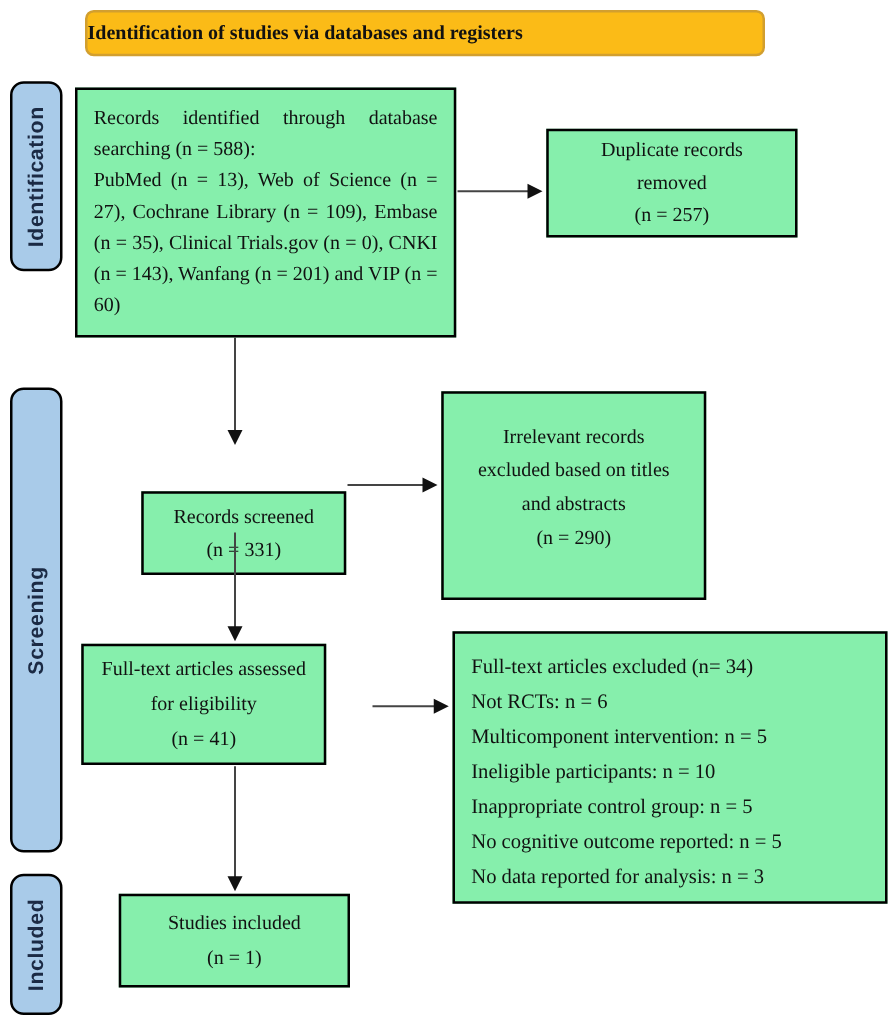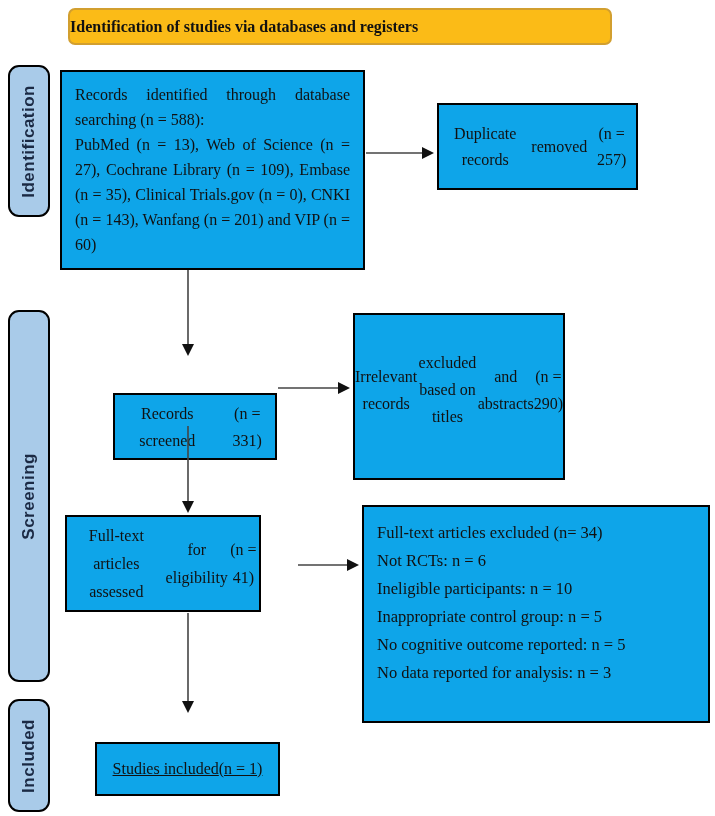--- a/index.html
+++ b/index.html
@@ -35,38 +35,38 @@
     font-weight:bold;font-size:17px;
     color:#1B2A44;
     letter-spacing:0.5px;
     white-space:nowrap;
   }
   #stage-identification{top:65px;height:152px;}
   #stage-screening{top:310px;height:372px;}
   #stage-included{top:699px;height:113px;}
   .fbox{
     position:absolute;box-sizing:border-box;
-    background:#0ea5e9;
+    background:#86efac;
     border:2px solid #000000;
     font-size:16px;
   }
-  .center{display:flex;flex-direction:row;align-items:center;justify-content:center;text-align:center;}
+  .center{display:flex;flex-direction:column;align-items:center;justify-content:center;text-align:center;}
   #box-records-identified{
     left:60px;top:70px;width:305px;height:200px;
     padding:10px 13px;line-height:25px;text-align:justify;
   }
   #box-duplicates-removed{left:437px;top:103px;width:201px;height:87px;line-height:26px;}
   #box-records-screened{left:113px;top:358px;width:164px;height:67px;line-height:27px;margin-top:35px;}
   #box-irrelevant-excluded{left:353px;top:313px;width:212px;height:167px;line-height:27px;padding-bottom:14px;}
   #box-fulltext-assessed{left:65px;top:515px;width:196px;height:97px;line-height:28px;}
   #box-fulltext-excluded{
     left:362px;top:505px;width:348px;height:218px;
     padding:12px 12px 28px 13px;line-height:28px;font-size:16.5px;text-align:left;
   }
-  #box-studies-included{left:95px;top:742px;width:185px;height:54px;line-height:28px;text-decoration:underline;}
+  #box-studies-included{left:95px;top:715px;width:185px;height:75px;line-height:28px;}
   #arrows{position:absolute;left:0;top:0;pointer-events:none;}
 </style>
 </head>
 <body>
 
 <div id="canvas">
 
   <div class="banner">
     <span>Identification of studies via databases and registers</span>
   </div>
@@ -106,20 +106,21 @@
 
   <div class="fbox center" id="box-fulltext-assessed">
     <div>Full-text articles assessed</div>
     <div>for eligibility</div>
     <div>(n = 41)</div>
   </div>
 
   <div class="fbox" id="box-fulltext-excluded">
     <div>Full-text articles excluded (n= 34)</div>
     <div>Not RCTs: n = 6</div>
+    <div>Multicomponent intervention: n = 5</div>
     <div>Ineligible participants: n = 10</div>
     <div>Inappropriate control group: n = 5</div>
     <div>No cognitive outcome reported: n = 5</div>
     <div>No data reported for analysis: n = 3</div>
   </div>
 
   <div class="fbox center" id="box-studies-included">
     <div>Studies included</div>
     <div>(n = 1)</div>
   </div>

